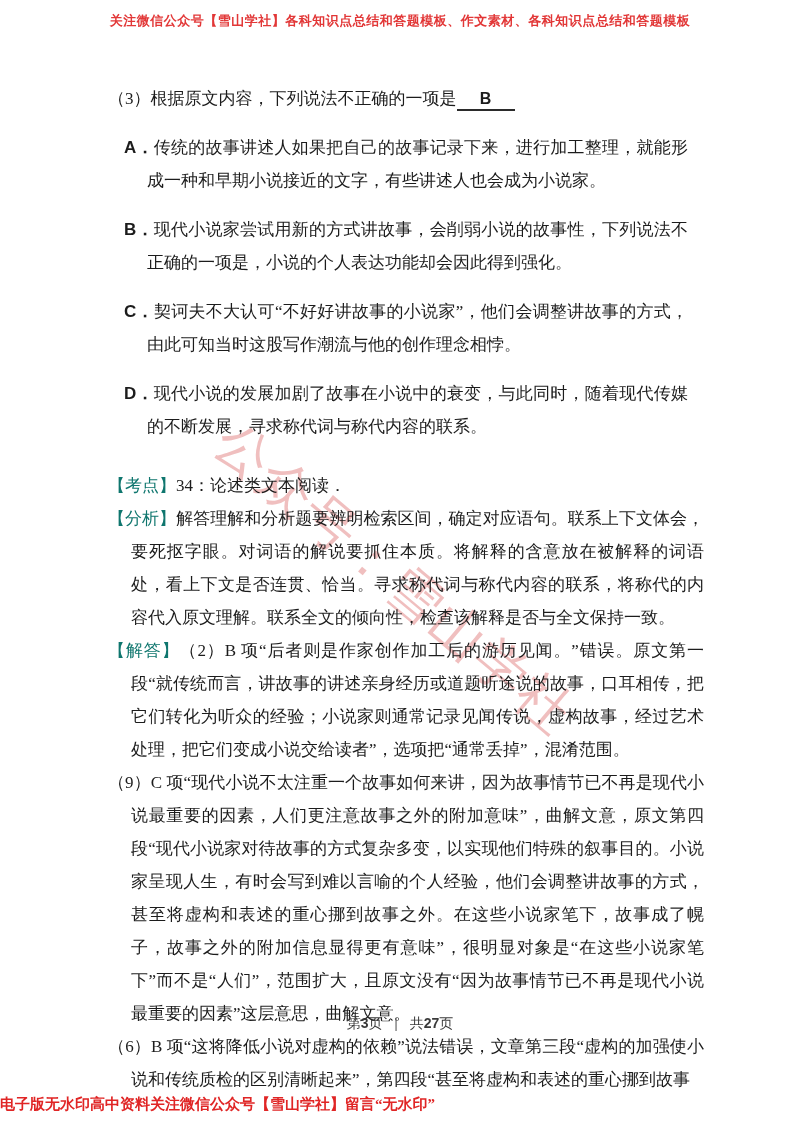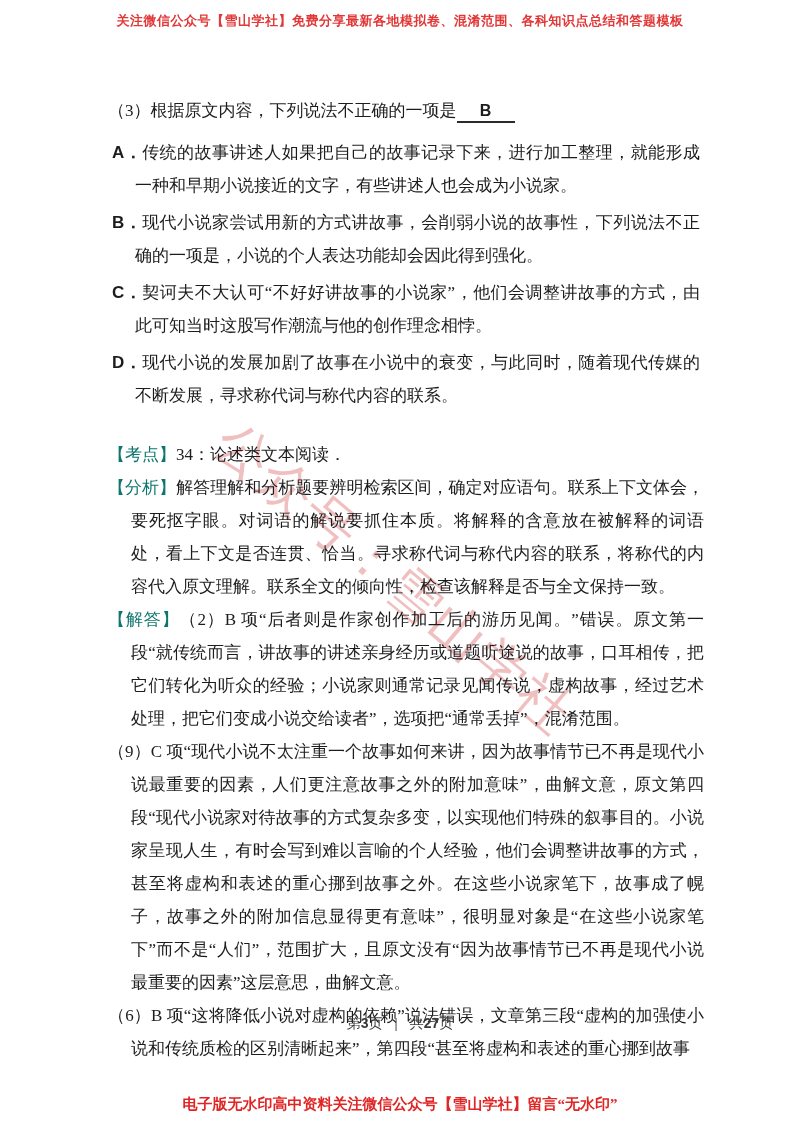--- a/index.html
+++ b/index.html
@@ -15,55 +15,55 @@
     color:#e23737; letter-spacing:0.5px;
   }
   .watermark {
     position:absolute; left:170px; top:542px; white-space:nowrap;
     font-size:54px; letter-spacing:2px;
     color:rgba(222,114,114,0.45);
     transform:rotate(40deg); transform-origin:center;
     pointer-events:none;
   }
   .content {
-    position:absolute; left:108px; top:94px; width:596px;
+    position:absolute; left:108px; top:82px; width:596px;
     font-size:17px; line-height:33px; text-align:justify;
   }
   .question-line { margin:0 0 9px 0; }
   .answer-blank {
     display:inline-block; min-width:58px; text-align:center;
     border-bottom:2px solid #2b2b2b;
     font-family:"Liberation Sans","DejaVu Sans",sans-serif;
     font-weight:700; font-size:16px; line-height:20px;
   }
-  .option { margin:4px; padding-left:23px; text-indent:-23px; }
+  .option { margin:16px; padding-left:23px; text-indent:-23px; }
   .opt-letter {
     font-family:"Liberation Sans","DejaVu Sans",sans-serif;
     font-weight:600;
   }
   .answers-block { margin-top:26px; }
   .para { margin:0; padding-left:23px; text-indent:-23px; }
   .label-blue { color:#0f766e; }
   .page-footer {
     position:absolute; top:1015px; left:0; width:100%;
     text-align:center; font-size:14px; color:#3a3a3a;
   }
   .page-num { font-family:"Liberation Sans","DejaVu Sans",sans-serif; font-weight:700; }
   .footer-divider { font-weight:700; color:#4a4a4a; margin:0 12px; }
   .bottom-notice {
     position:absolute; top:1095px; left:0; width:100%;
-    text-align:center; font-size:15px; font-weight:bold; color:#e02525;
+    text-align:left; font-size:15px; font-weight:bold; color:#e02525;
   }
 </style>
 </head>
 <body>
 
 <div class="page">
 
-  <div class="top-notice">关注微信公众号【雪山学社】免费分享最新各地模拟卷、混淆范围、各科知识点总结和答题模板</div>
+  <div class="top-notice">关注微信公众号【雪山学社】各科知识点总结和答题模板、作文素材、各科知识点总结和答题模板</div>
 
   <div class="watermark">公众号：雪山学社</div>
 
   <div class="content">
 
     <p class="question-line"><span>（3）根据原文内容，下列说法不正确的一项是</span><span class="answer-blank">B</span></p>
 
     <p class="option"><span class="opt-letter">A．</span><span>传统的故事讲述人如果把自己的故事记录下来，进行加工整理，就能形成一种和早期小说接近的文字，有些讲述人也会成为小说家。</span></p>
 
     <p class="option"><span class="opt-letter">B．</span><span>现代小说家尝试用新的方式讲故事，会削弱小说的故事性，下列说法不正确的一项是，小说的个人表达功能却会因此得到强化。</span></p>

